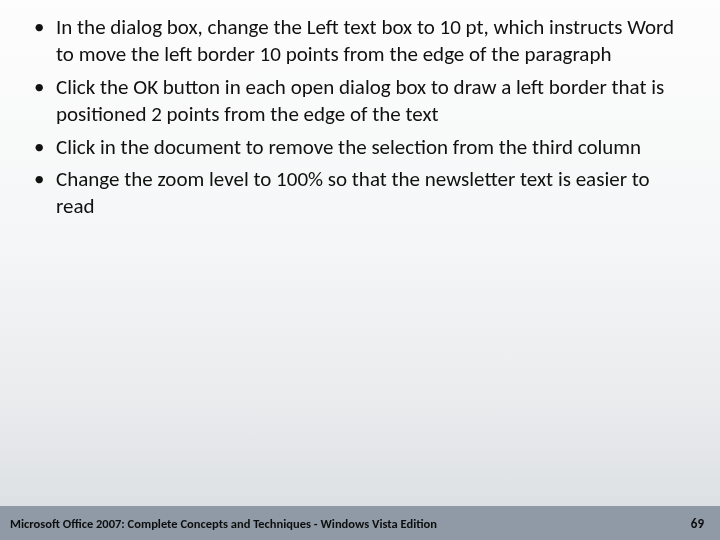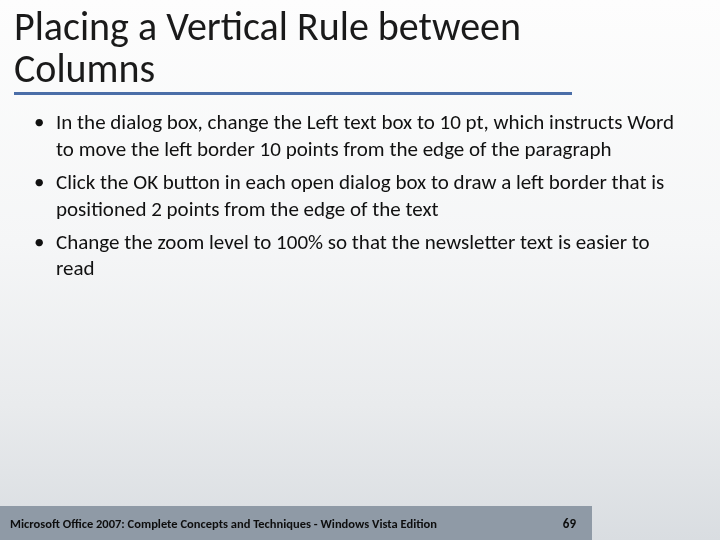--- a/index.html
+++ b/index.html
@@ -47,21 +47,21 @@
     position: absolute;
     left: 4px;
     top: 0;
     color: #111;
     font-size: 21px;
   }
   .footer {
     position: absolute;
     left: 0;
     bottom: 0;
-    width: 592px;
+    width: 720px;
     height: 34px;
     background: #8f9aa6;
     display: flex;
     align-items: center;
     justify-content: space-between;
     padding: 0 16px 0 10px;
   }
   .footer-left {
     font-size: 12.5px;
     font-weight: 700;
@@ -71,28 +71,26 @@
     font-size: 13px;
     font-weight: 700;
     color: #0e0e0e;
   }
 </style>
 </head>
 <body>
 
 <div class="slide">
 
-  <div class="title-wrap">
-    <h1 class="title">Placing a Vertical Rule between Columns</h1>
-  </div>
 
   <div class="body">
     <ul class="bullets">
       <li>In the dialog box, change the Left text box to 10 pt, which instructs Word to move the left border 10 points from the edge of the paragraph</li>
       <li>Click the OK button in each open dialog box to draw a left border that is positioned 2 points from the edge of the text</li>
+      <li>Click in the document to remove the selection from the third column</li>
       <li>Change the zoom level to 100% so that the newsletter text is easier to read</li>
     </ul>
   </div>
 
   <div class="footer">
     <span class="footer-left">Microsoft Office 2007: Complete Concepts and Techniques - Windows Vista Edition</span>
     <span class="footer-right">69</span>
   </div>
 
 </div>

